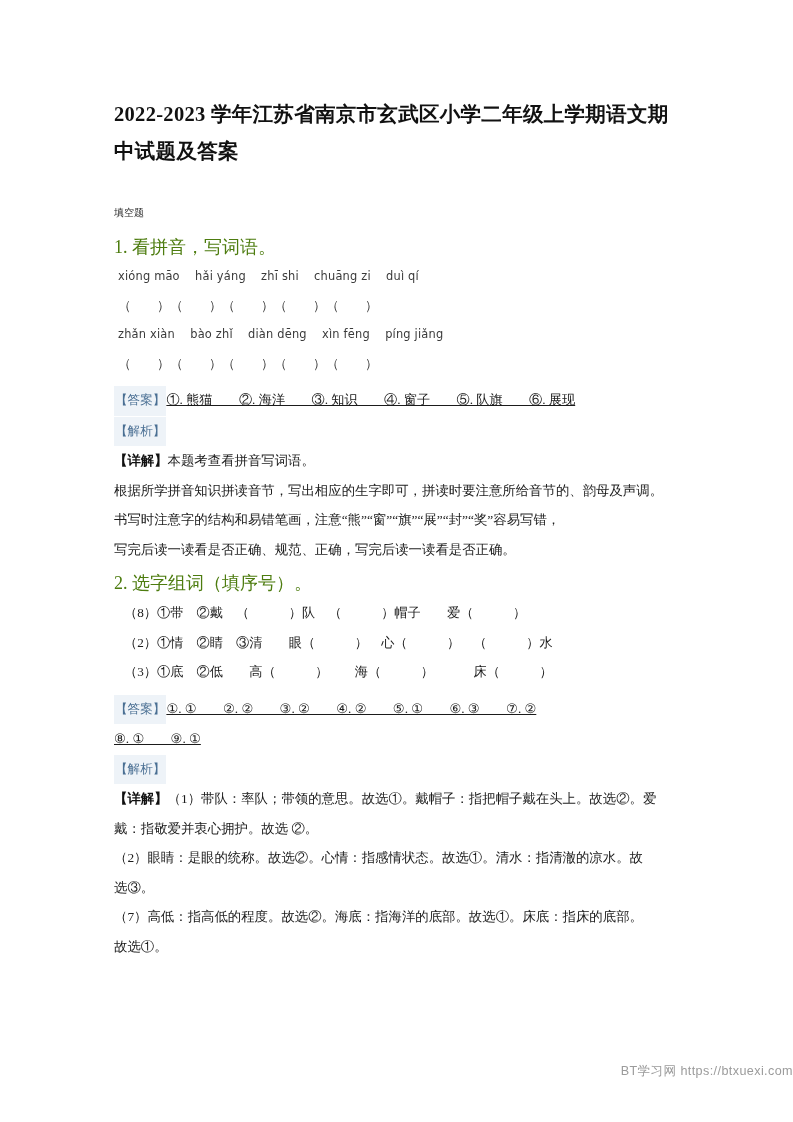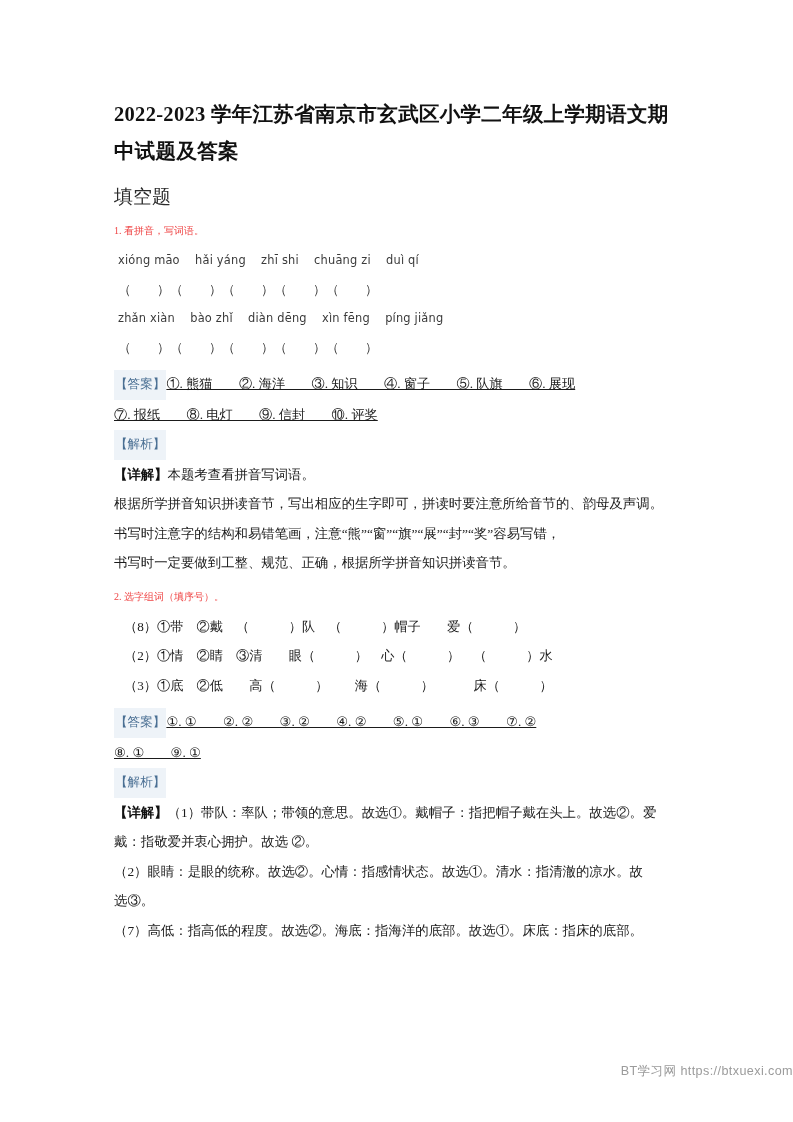--- a/index.html
+++ b/index.html
@@ -33,29 +33,29 @@
   h1.doc-title {
     margin: 0;
     font-size: 20.5px;
     font-weight: 700;
     line-height: 37px;
     letter-spacing: 0.3px;
     color: #111111;
     font-family: "Liberation Serif", "DejaVu Serif", serif;
   }
   .subhead {
-    margin-top: 12px;
-    font-size: 19px;
+    margin-top: 28px;
+    font-size: 10px;
     line-height: 30px;
     color: #2b2b2b;
   }
   .qline {
-    font-size: 10px;
+    font-size: 18px;
     line-height: 30px;
-    color: #ef4444;
+    color: #4d7c0f;
     margin-top: 4px;
   }
   .para {
     font-size: 13.4px;
     line-height: 29.5px;
     color: #1b1b1b;
     text-align: justify;
   }
 
   .pinyin-row {
@@ -134,30 +134,29 @@
       <div class="qline">1. 看拼音，写词语。</div>
 
       <div class="pinyin-row">xióng māo    hǎi yáng    zhī shi    chuāng zi    duì qí</div>
       <div class="bracket-row">（        ）（        ）（        ）（        ）（        ）</div>
 
       <div class="pinyin-row">zhǎn xiàn    bào zhǐ    diàn dēng    xìn fēng    píng jiǎng</div>
       <div class="bracket-row">（        ）（        ）（        ）（        ）（        ）</div>
 
       <div class="ans-block">
         <div class="ans-line"><span class="tag-answer">【答案】</span><span class="ans-items">①. 熊猫　　②. 海洋　　③. 知识　　④. 窗子　　⑤. 队旗　　⑥. 展现</span></div>
-        <div class="ans-line ans-items">⑦. 报纸　　⑧. 电灯　　⑨. 信封　　⑩. 评奖</div>
       </div>
 
       <div class="ans-line"><span class="tag-analysis">【解析】</span></div>
 
       <div class="para"><span class="detail-tag">【详解】</span><span>本题考查看拼音写词语。</span></div>
 
       <div class="para">根据所学拼音知识拼读音节，写出相应的生字即可，拼读时要注意所给音节的、韵母及声调。</div>
       <div class="para">书写时注意字的结构和易错笔画，注意“熊”“窗”“旗”“展”“封”“奖”容易写错，</div>
-      <div class="para">书写时一定要做到工整、规范、正确，根据所学拼音知识拼读音节。</div>
+      <div class="para">写完后读一读看是否正确、规范、正确，写完后读一读看是否正确。</div>
     </div>
 
     <div class="blk">
       <div class="qline">2. 选字组词（填序号）。</div>
 
       <div class="sub-item">（8）①带　②戴　（　　　）队　（　　　）帽子　　爱（　　　）</div>
       <div class="sub-item">（2）①情　②睛　③清　　眼（　　　）　心（　　　）　（　　　）水</div>
       <div class="sub-item">（3）①底　②低　　高（　　　）　　海（　　　）　　　床（　　　）</div>
 
       <div class="ans-block">
@@ -165,19 +164,20 @@
         <div class="ans-line ans-items">⑧. ①　　⑨. ①</div>
       </div>
 
       <div class="ans-line"><span class="tag-analysis">【解析】</span></div>
 
       <div class="para"><span class="detail-tag">【详解】</span><span>（1）带队：率队；带领的意思。故选①。戴帽子：指把帽子戴在头上。故选②。爱</span></div>
       <div class="para">戴：指敬爱并衷心拥护。故选 ②。</div>
       <div class="para">（2）眼睛：是眼的统称。故选②。心情：指感情状态。故选①。清水：指清澈的凉水。故</div>
       <div class="para">选③。</div>
       <div class="para">（7）高低：指高低的程度。故选②。海底：指海洋的底部。故选①。床底：指床的底部。</div>
+      <div class="para">故选①。</div>
     </div>
 
 
   </div>
 
   <div class="watermark">BT学习网 https://btxuexi.com</div>
 </div>
 
 </body></html>

